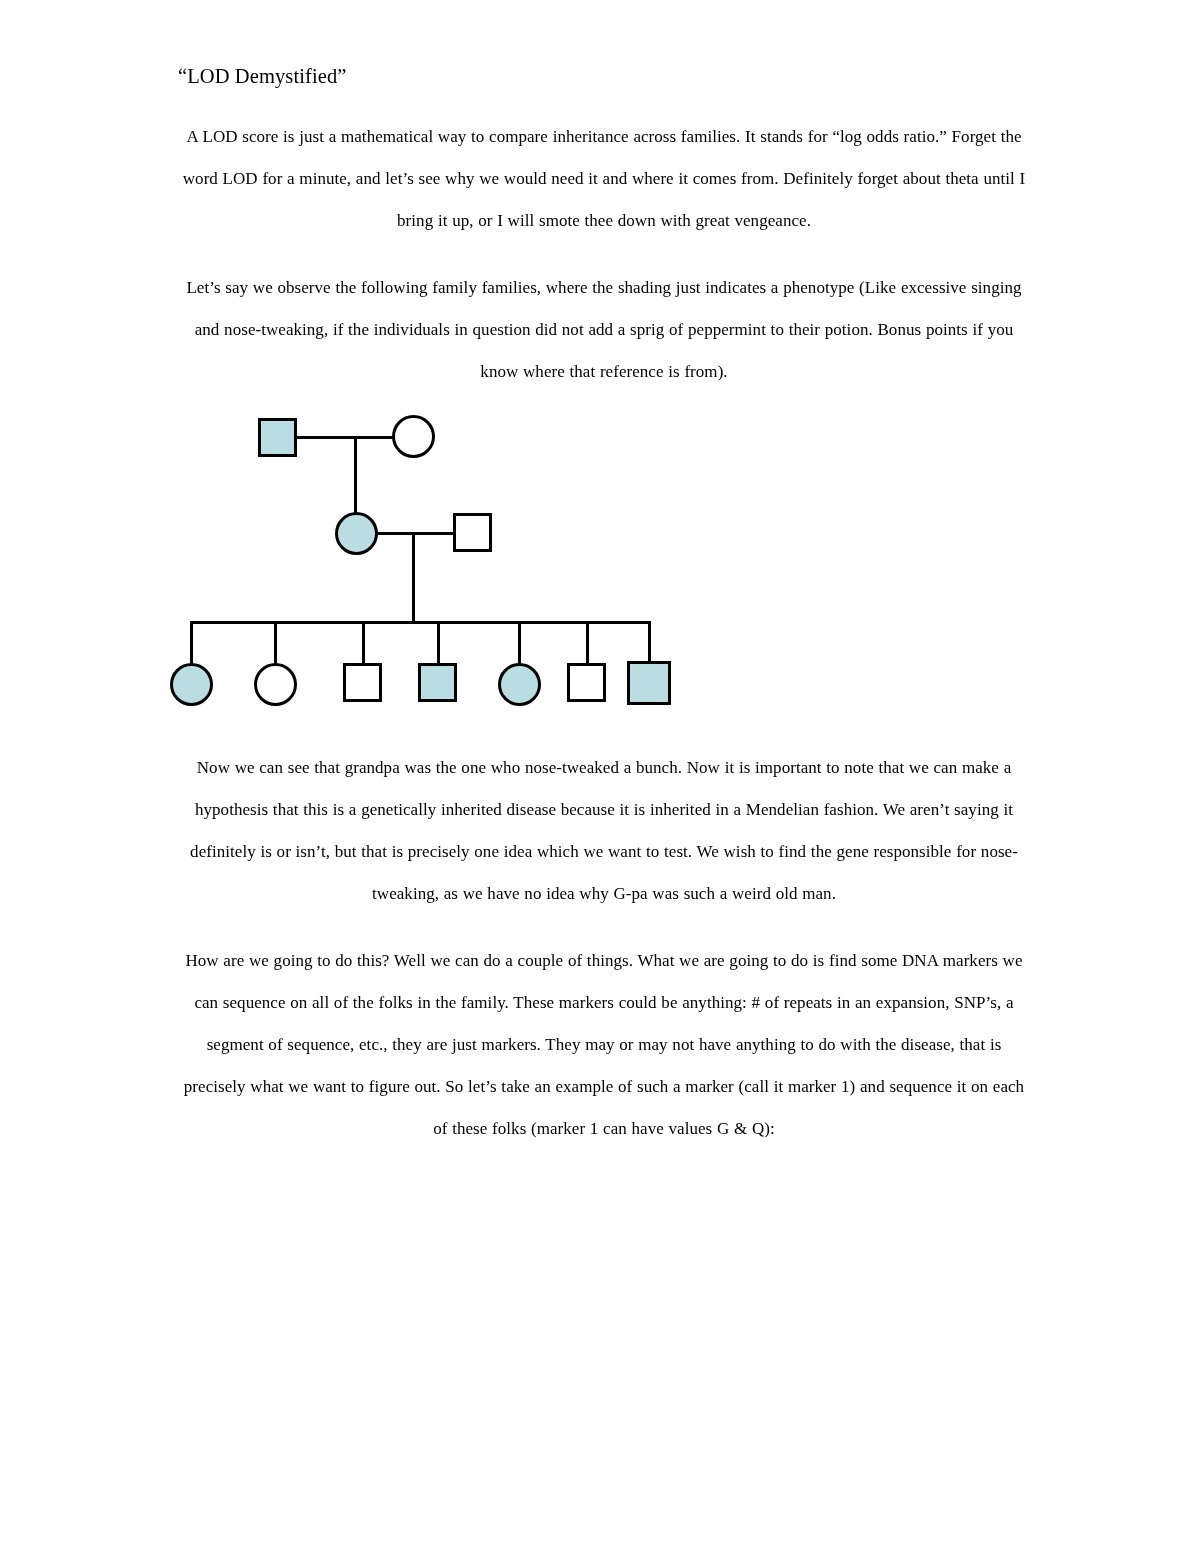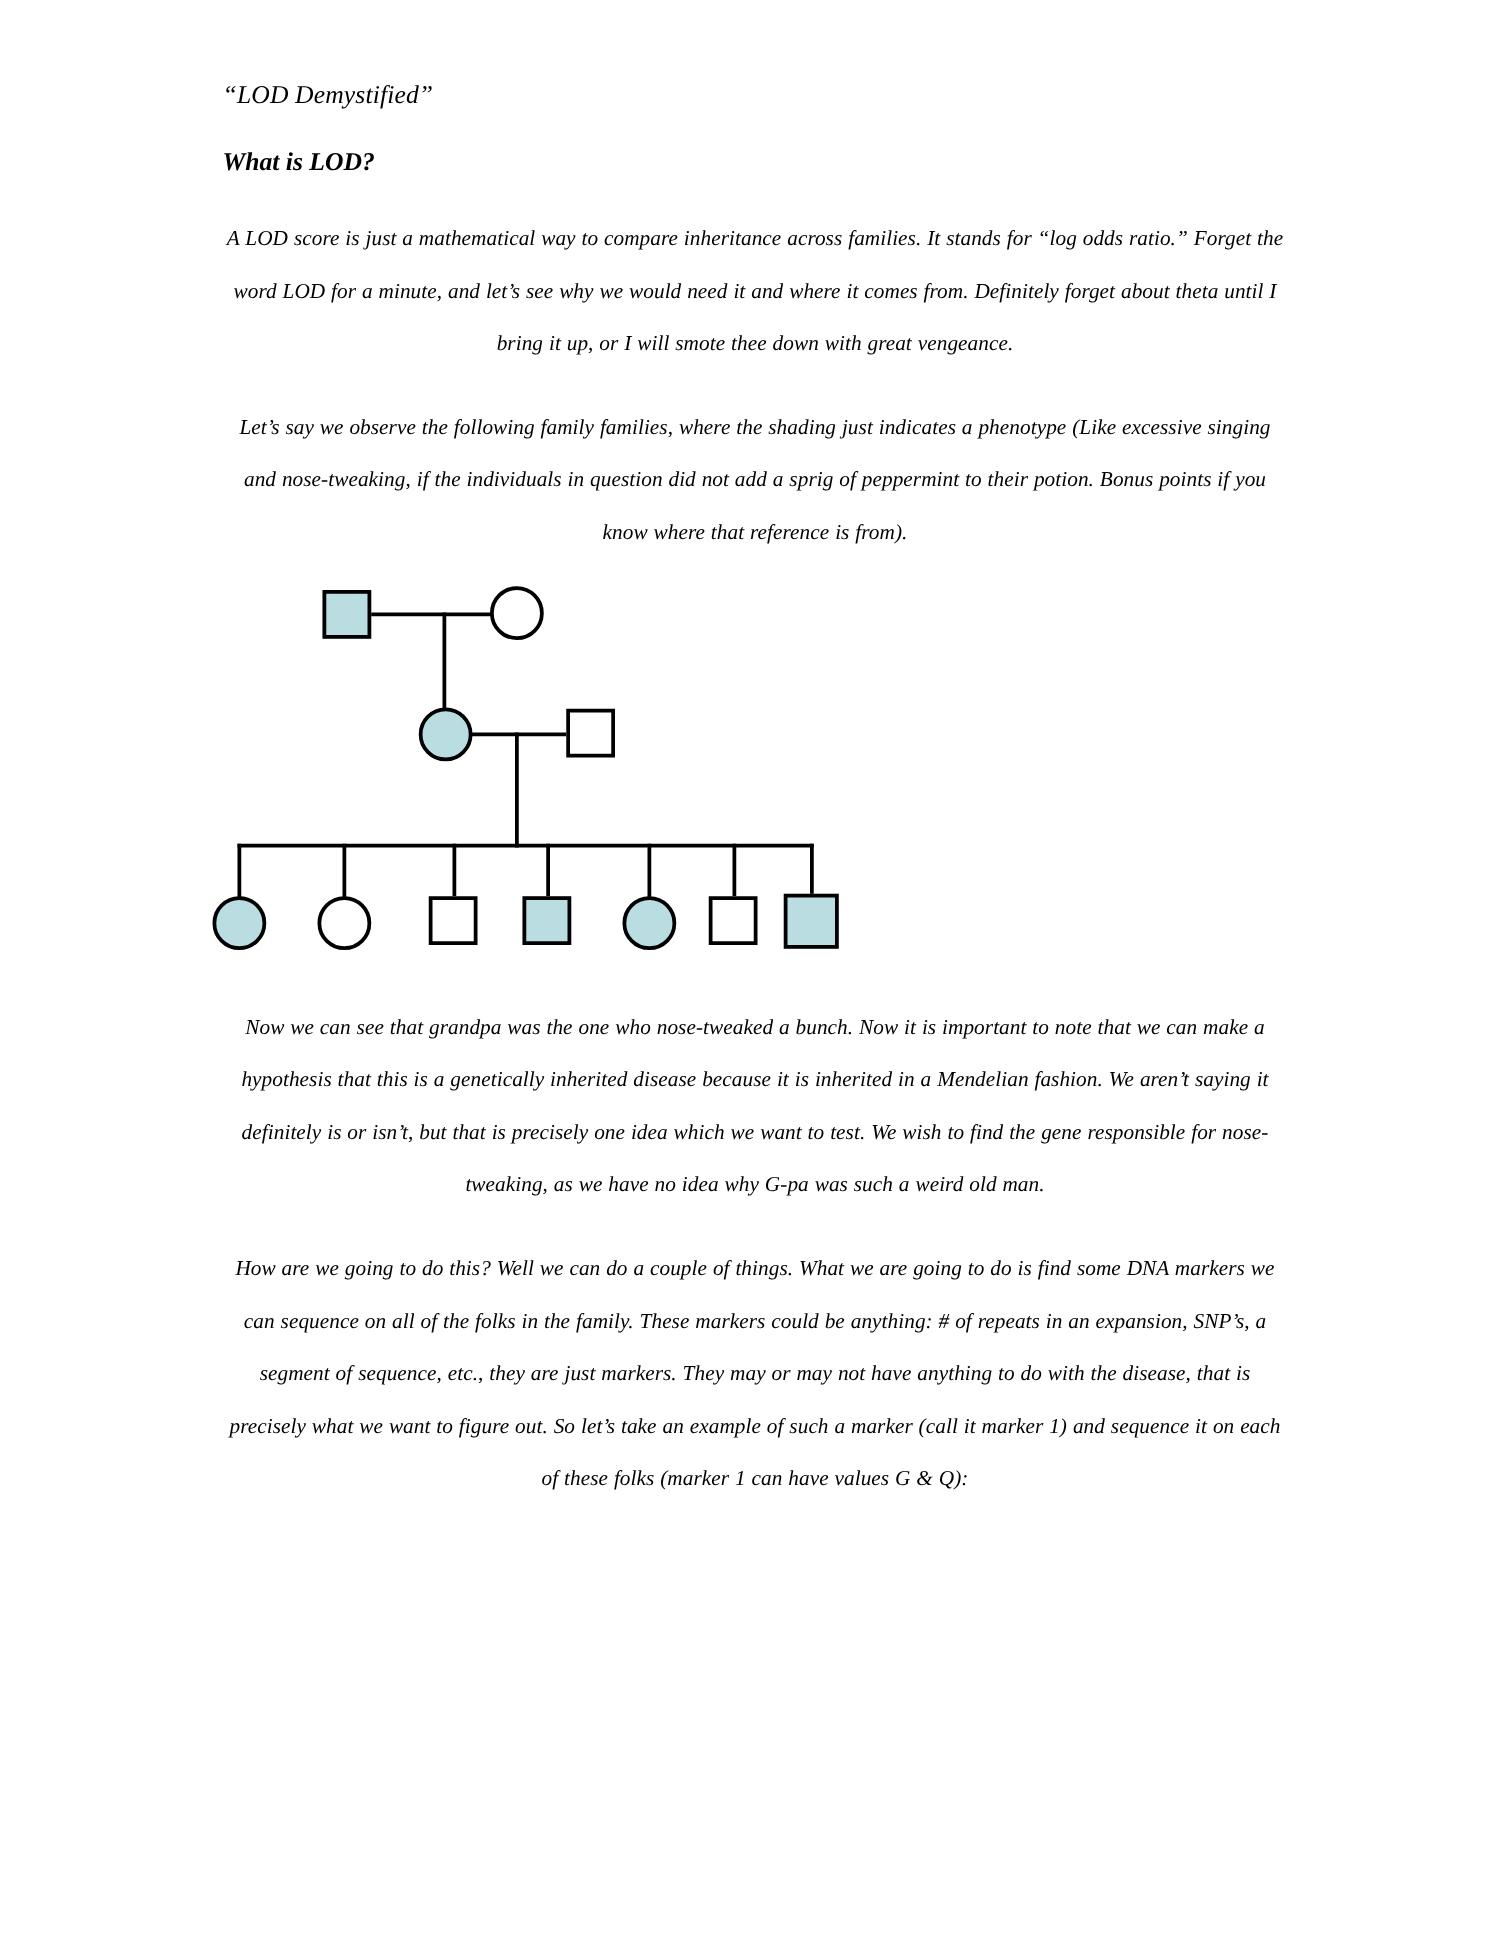--- a/index.html
+++ b/index.html
@@ -14,21 +14,20 @@
     font-family: "Liberation Serif", "DejaVu Serif", serif;
     color: #000000;
     overflow: hidden;
   }
   .page {
     position: absolute;
     left: 0; top: 0;
     width: 1056px;
     height: 1553px;
     background: #ffffff;
-    font-style: italic;
   }
   .content {
     position: absolute;
     left: 178px;
     top: 62px;
     width: 852px;
   }
   .doc-title {
     font-size: 20.5px;
     line-height: 28px;
@@ -79,21 +78,20 @@
   .ped-line.v { width: 3px; }
 </style>
 </head>
 <body>
 
 <div class="page">
   <div class="content">
 
     <div class="doc-title">“LOD Demystified”</div>
 
-    <div class="heading">What is LOD?</div>
 
     <p class="para">A LOD score is just a mathematical way to compare inheritance across families.  It stands for “log odds ratio.”   Forget the word LOD for a minute, and let’s see why we would need it and where it comes from.  Definitely forget about theta until I bring it up, or I will smote thee down with great vengeance.</p>
 
     <p class="para">Let’s say we observe the following family families, where the shading just indicates a phenotype (Like excessive singing and nose-tweaking, if the individuals in question did not add a sprig of peppermint to their potion.  Bonus points if you know where that reference is from).</p>
 
     <div class="pedigree-wrap">
       <div class="pedigree">
 
         <div class="ped-node affected" style="left:80px; top:0px; width:39px; height:39px;"></div>
         <div class="ped-line h" style="left:119px; top:18px; width:115px;"></div>

